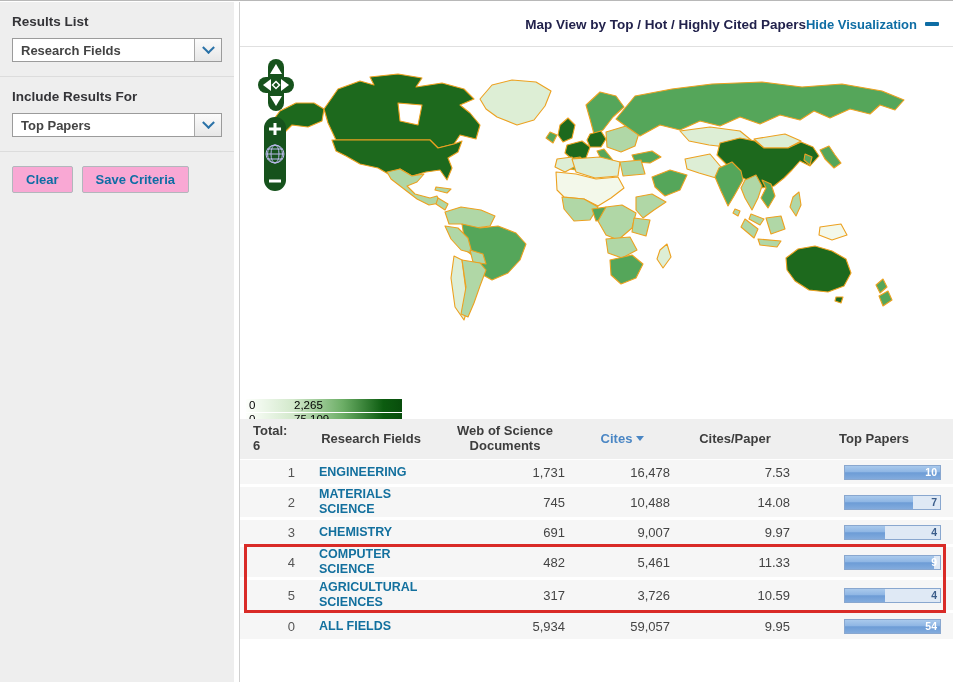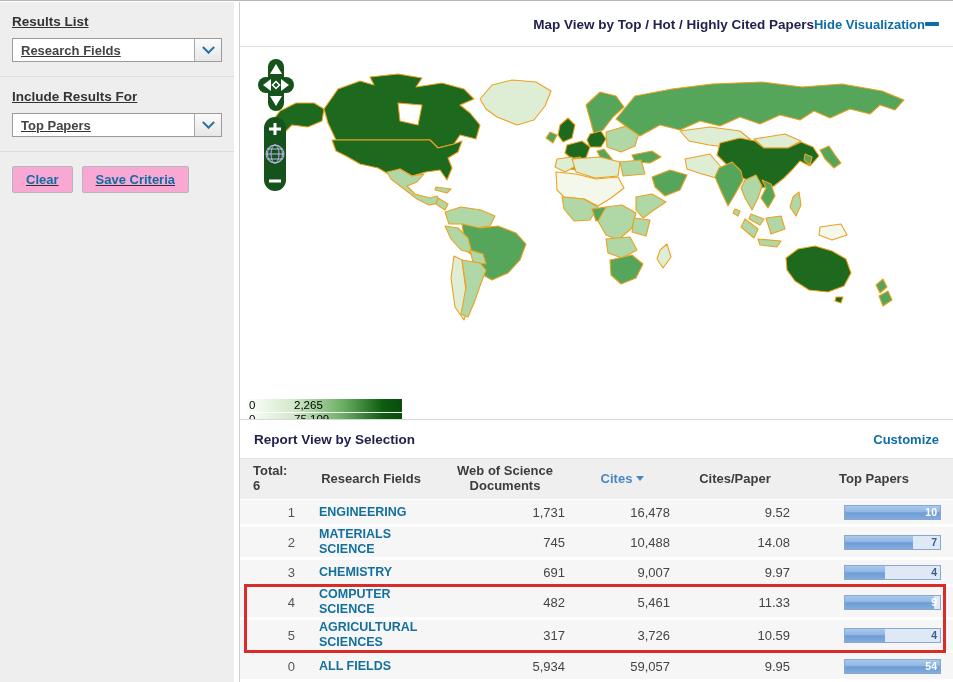--- a/index.html
+++ b/index.html
@@ -16,21 +16,20 @@
     border-top: 1px solid #b8b8b8;
     overflow: hidden;
     background: #fff;
   }
 
   
   #sidebar {
     position: absolute; left: 0; top: 1px; bottom: 0;
     width: 234px;
     background: #eeeeee;
-    text-decoration: underline;
   }
   .side-section { padding: 12px 12px 14px 12px; border-bottom: 1px solid #dcdcdc; }
   .side-section.no-border { border-bottom: none; }
   .side-title { font-size: 13.5px; font-weight: bold; color: #343438; margin-bottom: 9px; }
   .dropdown {
     display: flex; align-items: stretch;
     height: 24px; background: #fff;
     border: 1px solid #9b9b9b;
   }
   .dropdown .dd-label { flex: 1; display:flex; align-items:center; padding: 0 8px; font-size: 13px; font-weight: bold; color: #444; }
@@ -76,21 +75,21 @@
   #main {
     position: absolute; left: 239px; top: 1px; right: 0; bottom: 0;
     border-left: 1px solid #cfcfcf;
     background: #fff;
   }
   .panel-bar {
     height: 45px; display: flex; align-items: center; justify-content: flex-end;
     padding: 0 14px; border-bottom: 1px solid #e0e0e0;
   }
   .panel-title { font-size: 13.5px; font-weight: bold; color: #22224c; }
-  .blue-link { font-size: 13px; font-weight: bold; color: #0e6da4; cursor: pointer; display: inline-flex; align-items: center; text-decoration: none; }
+  .blue-link { font-size: 13px; font-weight: bold; color: #0e6da4; cursor: pointer; display: inline-flex; align-items: center; gap: 8px; text-decoration: none; }
   .minus-glyph { width: 14px; height: 4px; background: #0e6da4; border-radius: 1px; }
 
   
   #map-area { position: relative; height: 372px; background: #fff; overflow: hidden; }
   #world-map { position: absolute; left: 0; top: 0; }
   .country { stroke: var(--map-border); stroke-width: 1.1; stroke-linejoin: round; }
   .c-dark   { fill: var(--map-dark); }
   .c-medium { fill: var(--map-medium); }
   .c-light  { fill: var(--map-light); }
   .c-pale   { fill: var(--map-pale); }
@@ -288,45 +287,41 @@
           <span class="lmin">0</span>
           <span class="lmax">2,265</span>
         </div>
         <div class="legend-row">
           <span class="lmin">0</span>
           <span class="lmax">75,109</span>
         </div>
       </div>
     </div>
 
-    <div id="report-bar">
-      <span class="panel-title">Report View by Selection</span>
-      <a class="blue-link">Customize</a>
-    </div>
 
     <div id="thead" class="tgrid">
       <div class="th th-total">
         <div>Total:</div>
         <div>6</div>
       </div>
       <div class="th">Research Fields</div>
       <div class="th">Web of Science Documents</div>
       <div class="th th-cites"><span>Cites</span><span class="sort-caret"></span></div>
       <div class="th">Cites/Paper</div>
       <div class="th">Top Papers</div>
     </div>
 
     <div id="tbody">
       <div id="highlight-box" style="top: 85px; height: 69px; border-color: rgb(217, 43, 39);"></div>
     <div class="trow tgrid">
           <div class="td-rank">1</div>
           <div class="td-field"><a>ENGINEERING</a></div>
           <div class="td-num">1,731</div>
           <div class="td-num">16,478</div>
-          <div class="td-num">9.52</div>
+          <div class="td-num">7.53</div>
           <div class="td-bar">
             <div class="bar-track">
               <div class="bar-fill" style="width: 100%;"></div>
               <span class="bar-num on-fill">10</span>
             </div>
           </div>
         </div>
         <div class="trow tgrid" style="min-height: 30px;">
           <div class="td-rank">2</div>
           <div class="td-field"><a style="max-width: 105px;">MATERIALS SCIENCE</a></div>

